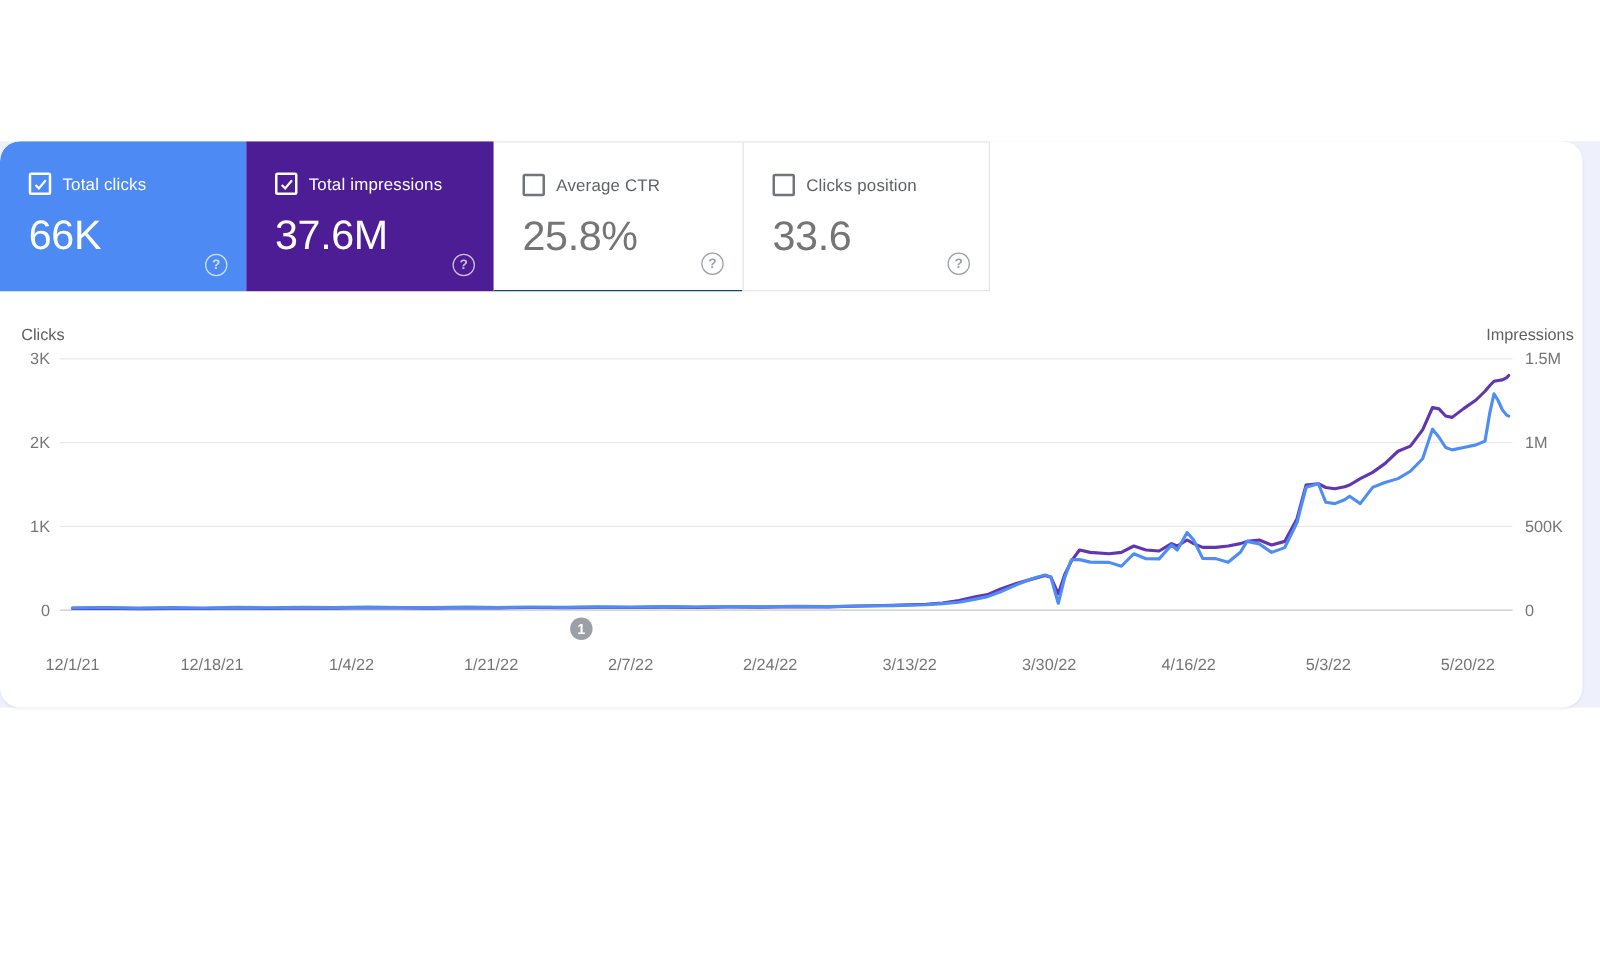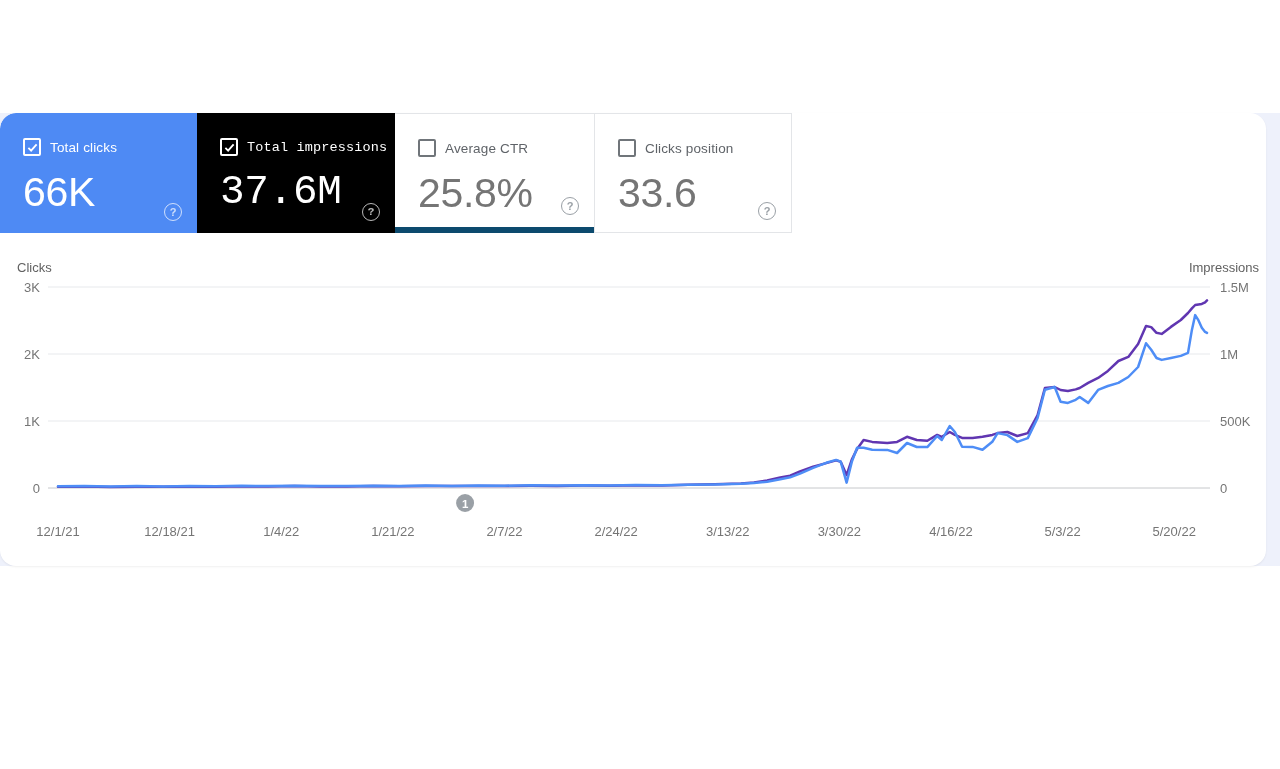--- a/index.html
+++ b/index.html
@@ -15,33 +15,33 @@
     box-shadow:0 1px 2px rgba(60,64,67,.08);
   }
   
   .metrics{position:absolute;left:0;top:0;height:120px;display:flex;}
   .metric-card{
     position:relative;height:120px;box-sizing:border-box;
     padding:25px 16px 0 23px;cursor:pointer;flex:none;
   }
   .metric-card.m0{width:197px;border-top-left-radius:16px;}
   .metric-card.m1{width:198px;}
-  .metric-card.m2{width:199px;border-top:1px solid #e3e5e8;border-bottom:6px solid #0c4a6e;}
+  .metric-card.m2{width:199px;border-top:1px solid #e3e5e8;border-bottom:1px solid #0c4a6e;}
   .metric-card.m3{width:198px;border:1px solid #e3e5e8;}
   .metric-head{display:flex;align-items:center;gap:9px;}
   .checkbox{
     width:14px;height:14px;border-radius:2px;flex:none;
     display:flex;align-items:center;justify-content:center;cursor:pointer;
   }
   .metric-card.checked .checkbox{border:2px solid #ffffff;}
   .metric-card.unchecked .checkbox{border:2px solid #70757a;}
   .metric-label{font-size:13.5px;font-weight:500;letter-spacing:.15px;white-space:nowrap;}
   .metric-card.checked .metric-label{color:#ffffff;}
   .metric-card.unchecked .metric-label{color:#5f6368;}
-  .metric-value{margin-top:13px;font-size:41px;font-weight:400;letter-spacing:-.3px;}
+  .metric-value{margin-top:13px;font-size:33px;font-weight:400;letter-spacing:-.3px;}
   .help{
     position:absolute;right:15px;bottom:12px;width:16px;height:16px;border-radius:50%;
     border:1.5px solid currentColor;display:flex;align-items:center;justify-content:center;
     font-size:11px;font-weight:700;cursor:pointer;
   }
   .metric-card.checked .help{color:rgba(255,255,255,.72);}
   .metric-card.unchecked .help{color:#9aa0a6;}
   
   #chart-svg{position:absolute;left:0;top:0;width:1280px;height:769px;}
   #chart-svg text{font-family:"Liberation Sans", sans-serif;}
@@ -63,21 +63,21 @@
           <svg class="checkmark" width="11" height="11" viewBox="0 0 12 12">
               <polyline points="1.5,6.5 4.5,9.5 10.5,2.5" fill="none" stroke="#ffffff" stroke-width="2"></polyline>
             </svg>
         </span>
         <span class="metric-label">Total clicks</span>
       </div>
       <div class="metric-value" style="color: rgb(255, 255, 255);">66K</div>
       <span class="help">?</span>
     </div>
 
-    <div class="metric-card m1 checked" style="background: #000000; font-family: Liberation Mono, monospace;">
+    <div class="metric-card m1 checked" style="background: #4c1d95;">
       <div class="metric-head">
         <span class="checkbox">
           <svg class="checkmark" width="11" height="11" viewBox="0 0 12 12">
               <polyline points="1.5,6.5 4.5,9.5 10.5,2.5" fill="none" stroke="#ffffff" stroke-width="2"></polyline>
             </svg>
         </span>
         <span class="metric-label">Total impressions</span>
       </div>
       <div class="metric-value" style="color: rgb(255, 255, 255);">37.6M</div>
       <span class="help">?</span>

